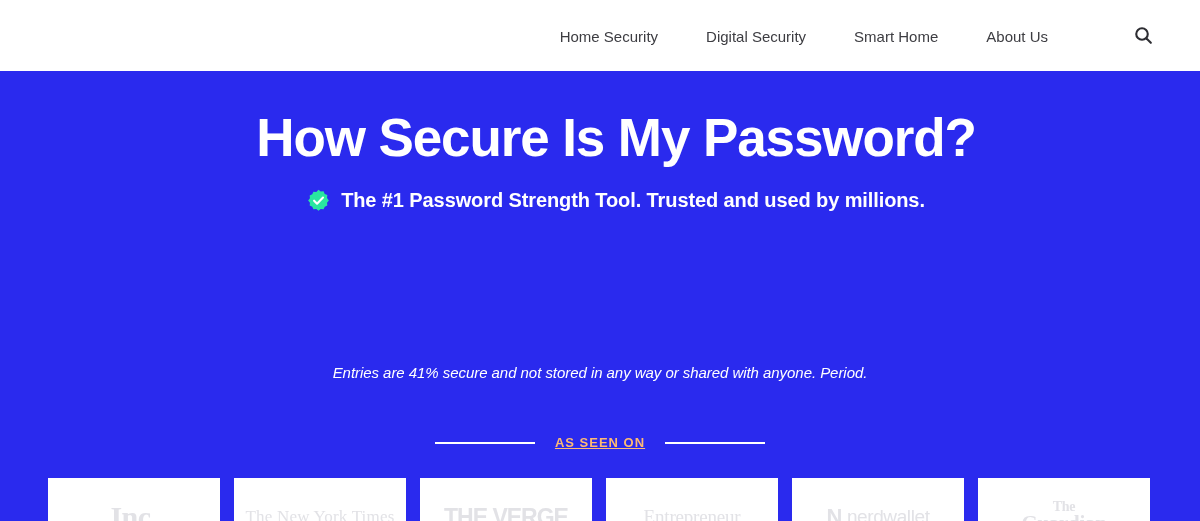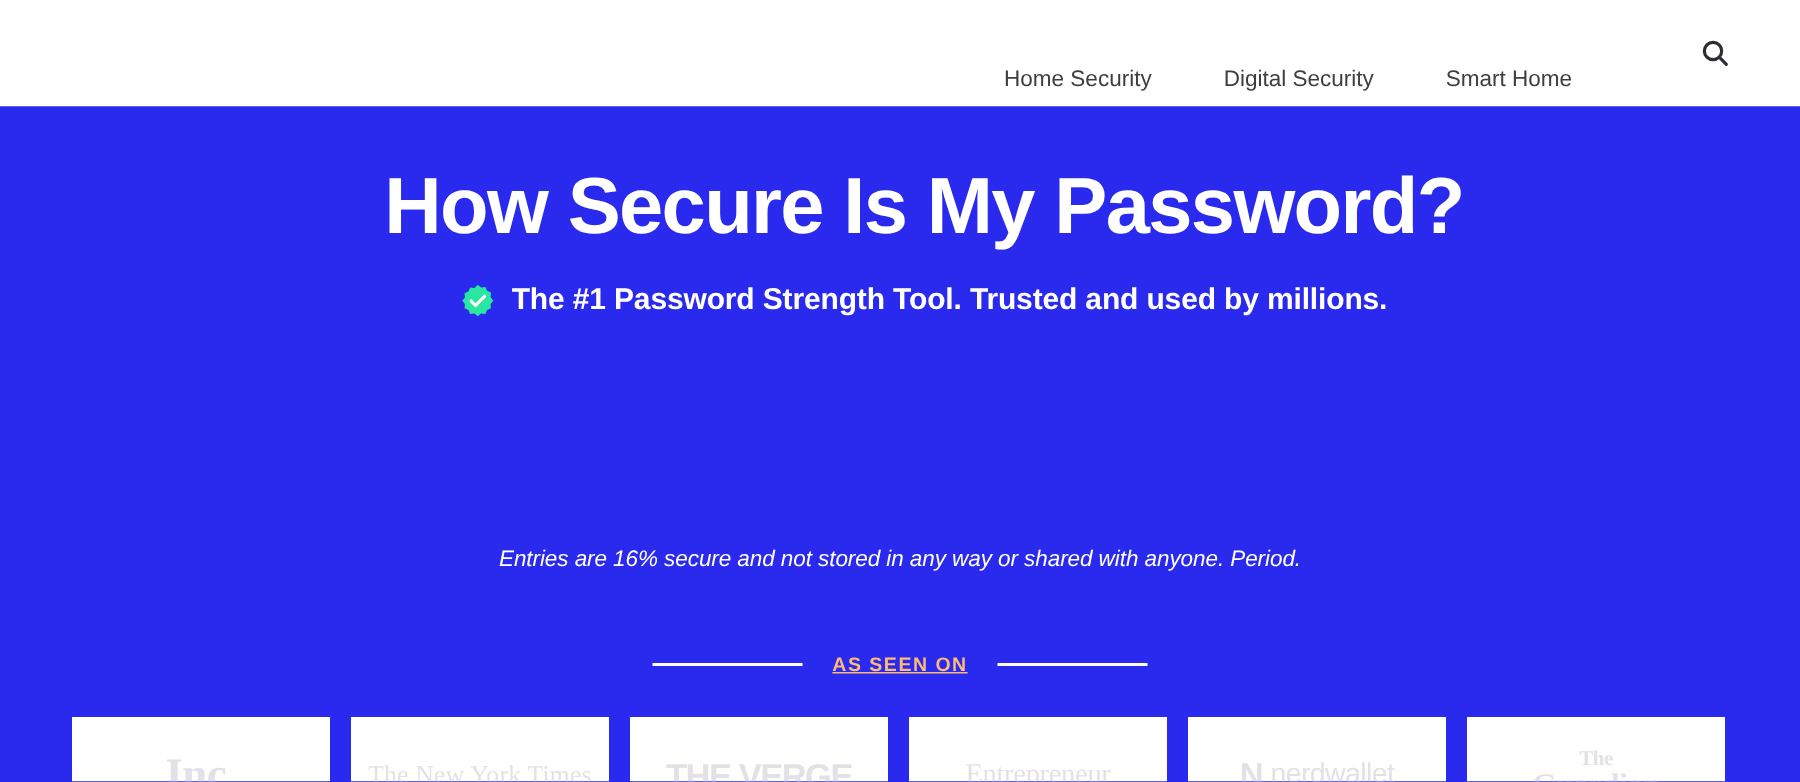--- a/index.html
+++ b/index.html
@@ -72,21 +72,21 @@
   .logo-tld {
     font-size: 14.5px;
     font-weight: 700;
     color: #1b1b1f;
     letter-spacing: -0.2px;
   }
 
   .nav {
     position: absolute;
     right: 128px;
-    top: 17px;
+    top: 1px;
     height: 71px;
     display: flex;
     align-items: center;
     gap: 0;
   }
   .nav-item {
     font-size: 15px;
     color: #3d3d42;
     text-decoration: none;
     padding: 0 24px;
@@ -269,20 +269,21 @@
 
 <div class="page">
 
   <header class="header">
 
 
     <nav class="nav">
       <a class="nav-item" href="#">Home Security</a>
       <a class="nav-item" href="#">Digital Security</a>
       <a class="nav-item" href="#">Smart Home</a>
+      <a class="nav-item" href="#">About Us</a>
     </nav>
 
     <button class="search-btn" aria-label="Search">
       <svg width="21" height="21" viewBox="0 0 24 24" fill="none" stroke="#2d2d32" stroke-width="2.4" stroke-linecap="round">
         <circle cx="10.3" cy="10.3" r="6.6"></circle>
         <line x1="15.4" y1="15.4" x2="20.4" y2="20.4"></line>
       </svg>
     </button>
   </header>
 
@@ -292,21 +293,21 @@
 
     <div class="hero-sub">
       <svg class="verified-badge" viewBox="0 0 24 24">
         <path fill="#29e6a0" d="M12 0.8l2.3 1.9 3-0.3 1.2 2.7 2.7 1.2-0.3 3L22.8 12l-1.9 2.3 0.3 3-2.7 1.2-1.2 2.7-3-0.3L12 22.8l-2.3-1.9-3 0.3-1.2-2.7-2.7-1.2 0.3-3L1.2 12l1.9-2.3-0.3-3 2.7-1.2 1.2-2.7 3 0.3z"></path>
         <path fill="none" stroke="#ffffff" stroke-width="2.2" stroke-linecap="round" stroke-linejoin="round" d="M7.4 12.2l3.1 3.1 6.2-6.4"></path>
       </svg>
       <span class="hero-sub-text">The #1 Password Strength Tool. Trusted and used by millions.</span>
     </div>
 
 
-    <p class="disclaimer">Entries are 16% secure and not stored in any way or shared with anyone. Period.</p>
+    <p class="disclaimer">Entries are 41% secure and not stored in any way or shared with anyone. Period.</p>
 
     <div class="seen-row">
       <span class="seen-line"></span>
       <span class="seen-label">AS SEEN ON</span>
       <span class="seen-line"></span>
     </div>
 
     <div class="press-row">
 
       <div class="press-card">

